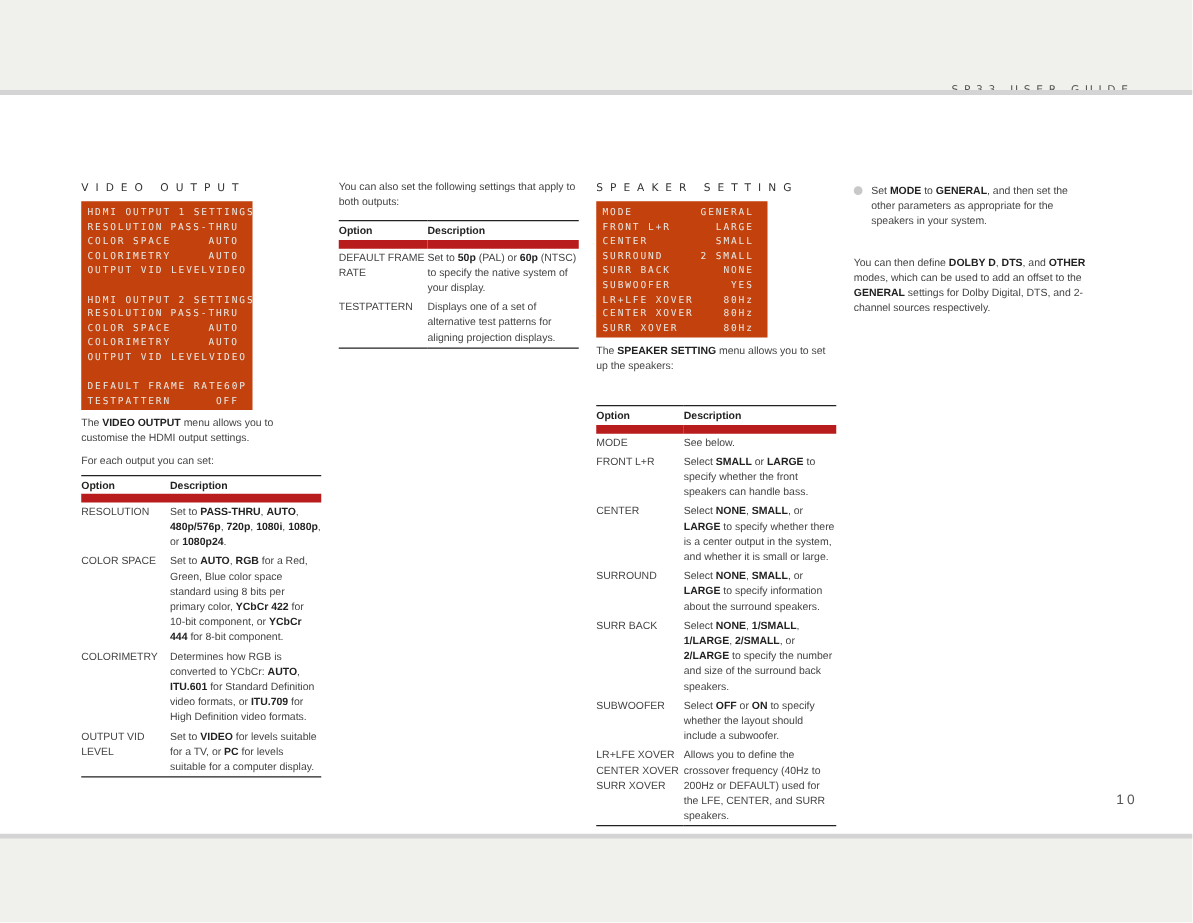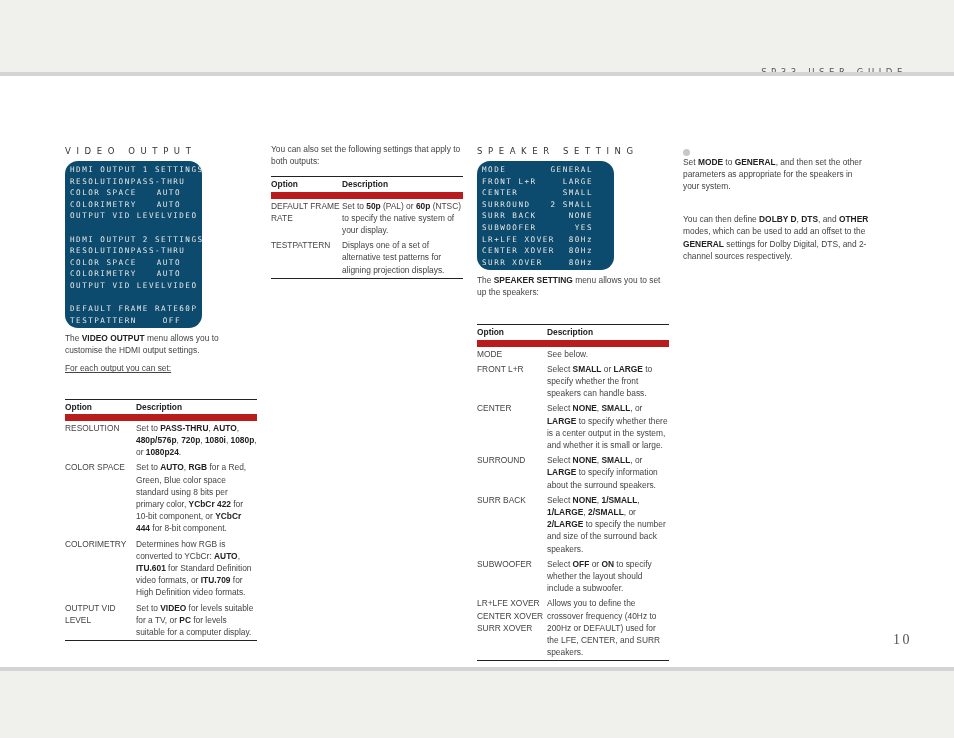--- a/index.html
+++ b/index.html
@@ -28,58 +28,57 @@
     .bottom-rule {
       position: absolute; left: 0; top: 667px; width: 954px; height: 4px;
       background: #d4d4d4;
     }
     .bottom-band {
       position: absolute; left: 0; top: 671px; width: 954px; height: 67px;
       background: #f0f0ec;
     }
     .page-num {
       position: absolute; left: 893px; top: 634px;
-      font-size: 14px; letter-spacing: 2.5px; color: #555;
-      font-family: Liberation Serif, serif;
+      font-size: 11px; letter-spacing: 2.5px; color: #555;
+      font-family: Liberation Sans, sans-serif;
     }
     .col { position: absolute; }
     .section-heading {
       font-family: "DejaVu Sans", sans-serif;
       font-size: 8.5px; letter-spacing: 5.6px; color: #333;
       height: 12px; line-height: 12px;
     }
     .screen {
-      background: #0c4a6e;
+      background: #c2410c;
       color: #e8e8e4;
       font-family: "DejaVu Sans Mono", monospace;
       font-size: 7.6px;
       letter-spacing: 1.5px;
-      padding: 3px 21px 0 5px;
-      border-radius: 13px;
+      padding: 3px 11px 0 5px;
     }
     .screen-row {
       display: flex; justify-content: space-between;
       height: 11.6px; line-height: 11.6px; white-space: pre;
     }
     .screen-blank { height: 11.6px; }
     p { margin: 0; }
     .para { margin-bottom: 6px; }
     b { font-weight: bold; color: #222; }
     table.opt {
       border-collapse: collapse; width: 100%;
       border-top: 1px solid #222; border-bottom: 1px solid #222;
     }
     table.opt th {
       text-align: left; font-weight: bold; color: #222;
       border-bottom: 7px solid #b91c1c; padding: 1px 0 1px 0;
       font-size: 8.4px;
     }
     table.opt td { vertical-align: top; padding: 1px 0 2px 0; }
     table.opt td.o { text-transform: uppercase; }
-    .bullet-wrap { display: flex; flex-direction: column; }
+    .bullet-wrap { display: flex; }
     .bullet {
       width: 7px; height: 7px; border-radius: 50%; background: #c8c8c8;
       margin-top: 2.5px; margin-right: 7px; flex: 0 0 auto;
     }
   </style>
 </head>
 <body>
 
 <div class="top-band"></div>
 <div class="guide-title">SP33 USER GUIDE</div>
@@ -97,21 +96,21 @@
       <div class="screen-row"><span>HDMI OUTPUT 2 SETTINGS</span><span></span></div>
       <div class="screen-row"><span>RESOLUTION</span><span>PASS-THRU</span></div>
       <div class="screen-row"><span>COLOR SPACE</span><span>AUTO</span></div>
       <div class="screen-row"><span>COLORIMETRY</span><span>AUTO</span></div>
       <div class="screen-row"><span>OUTPUT VID LEVEL</span><span>VIDEO</span></div>
       <div class="screen-blank"></div>
       <div class="screen-row"><span>DEFAULT FRAME RATE</span><span>60P</span></div>
       <div class="screen-row"><span>TESTPATTERN</span><span>OFF</span></div>
     </div>
   <p class="para" style="margin-top:4px;"><span>The </span><b>VIDEO OUTPUT</b><span> menu allows you to customise the HDMI output settings.</span></p>
-  <p class="para" style="margin-bottom:24px;text-decoration:underline;">For each output you can set:</p>
+  <p class="para" style="margin-bottom:5px;">For each output you can set:</p>
   <table class="opt">
     <thead>
         <tr>
       <th style="width:71px;">Option</th>
       <th>Description</th>
     </tr>
       </thead>
     <tbody id="vo-table">
         <tr>
           <td class="o">RESOLUTION</td>

